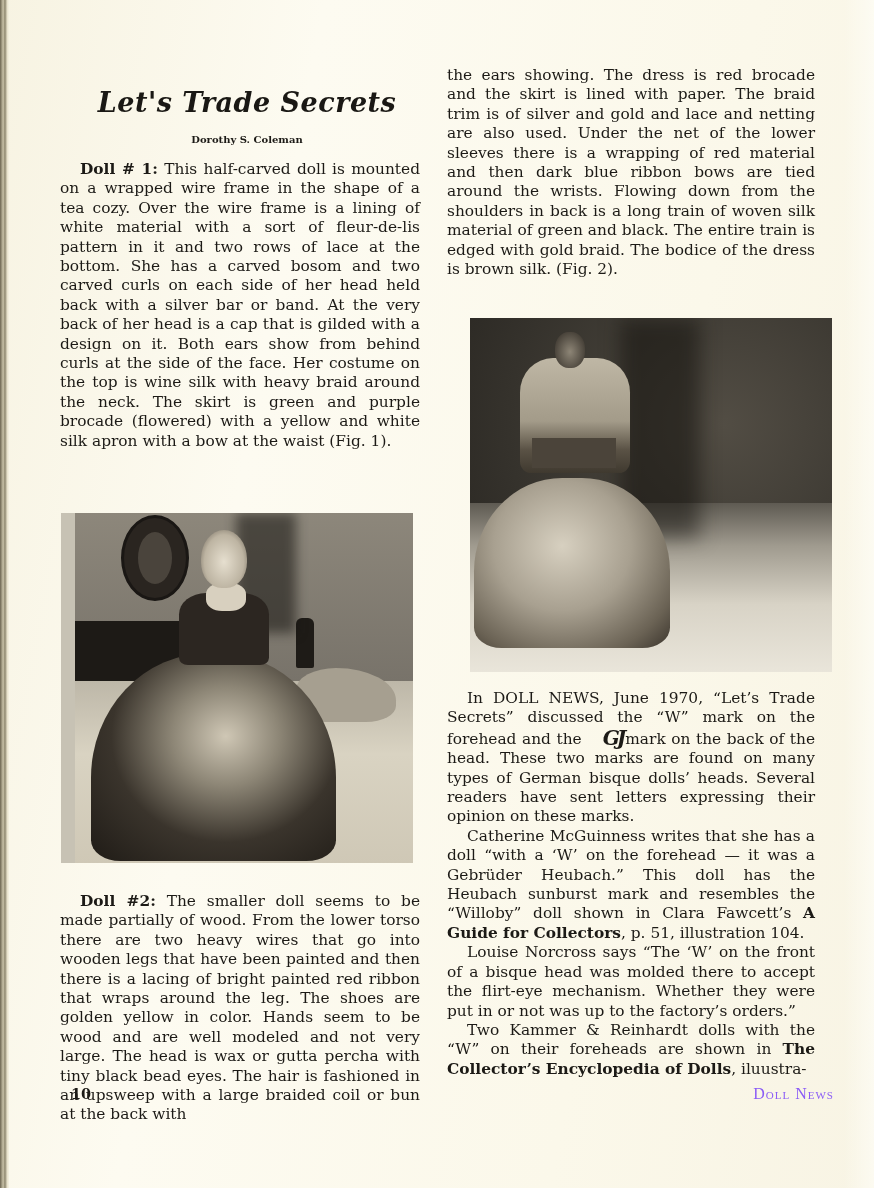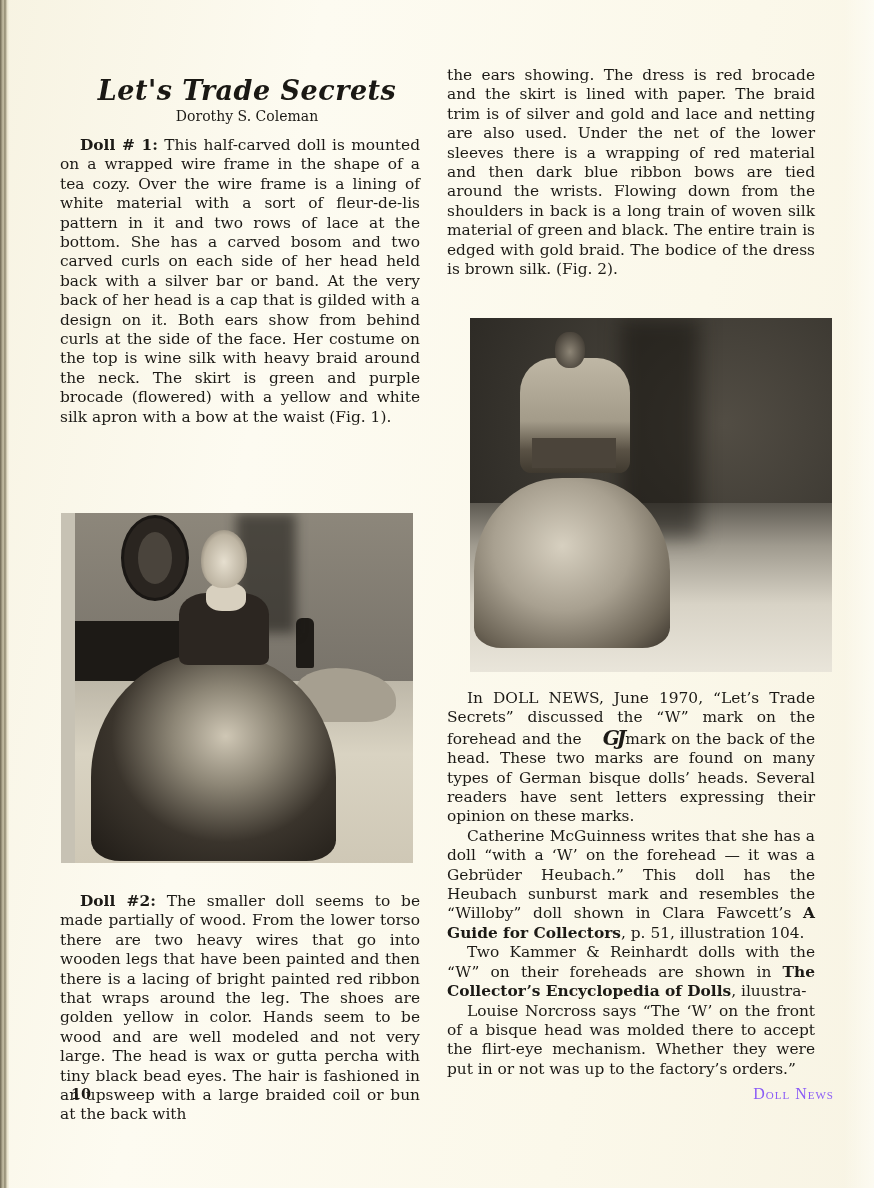--- a/index.html
+++ b/index.html
@@ -41,28 +41,28 @@
     .col-left { left: 60px; top: 76px; width: 360px; }
     .col-right { left: 447px; top: 92px; width: 368px; }
 
     .title {
       text-align: center;
       font-family: "DejaVu Serif", serif;
       font-style: italic;
       font-size: 27px;
       line-height: 30px;
       letter-spacing: 0.5px;
-      margin: 0;
+      margin: 12px;
       padding-left: 14px;
       color: #1a1814;
     }
     .byline {
       text-align: center;
-      font-weight: normal;
-      font-size: 14px;
+      font-weight: bold;
+      font-size: 10px;
       line-height: 20px;
       margin: 0 0 10px 0;
       padding-left: 14px;
     }
     p {
       margin: 0;
       text-indent: 20px;
     }
     .lead { font-weight: bold; }
     .photo {
@@ -241,18 +241,18 @@
   <div class="p2-shadow"></div>
   <div class="p2-skirt"></div>
   <div class="p2-bodice"></div>
   <div class="p2-belt"></div>
   <div class="p2-head"></div>
 </div>
 
 <div class="column col-right" style="top:689px;">
   <p><span>In DOLL NEWS, June 1970, “Let’s Trade Secrets” discussed the “W” mark on the forehead and the</span><span class="gj-mark">GJ</span><span>mark on the back of the head. These two marks are found on many types of German bisque dolls’ heads. Several readers have sent letters expressing their opinion on these marks.</span></p>
   <p><span>Catherine McGuinness writes that she has a doll “with a ‘W’ on the forehead — it was a Gebrüder Heubach.” This doll has the Heubach sunburst mark and resembles the “Willoby” doll shown in Clara Fawcett’s </span><b>A Guide for Collectors</b><span>, p. 51, illustration 104.</span></p>
+  <p>Louise Norcross says “The ‘W’ on the front of a bisque head was molded there to accept the flirt-eye mechanism. Whether they were put in or not was up to the factory’s orders.”</p>
   <p><span>Two Kammer &amp; Reinhardt dolls with the “W” on their foreheads are shown in </span><b>The Collector’s Encyclopedia of Dolls</b><span>, iluustra-</span></p>
-  <p>Louise Norcross says “The ‘W’ on the front of a bisque head was molded there to accept the flirt-eye mechanism. Whether they were put in or not was up to the factory’s orders.”</p>
 </div>
 
 <div class="folio folio-num">10</div>
 <div class="folio folio-mag">Doll News</div>
 
 </body></html>

